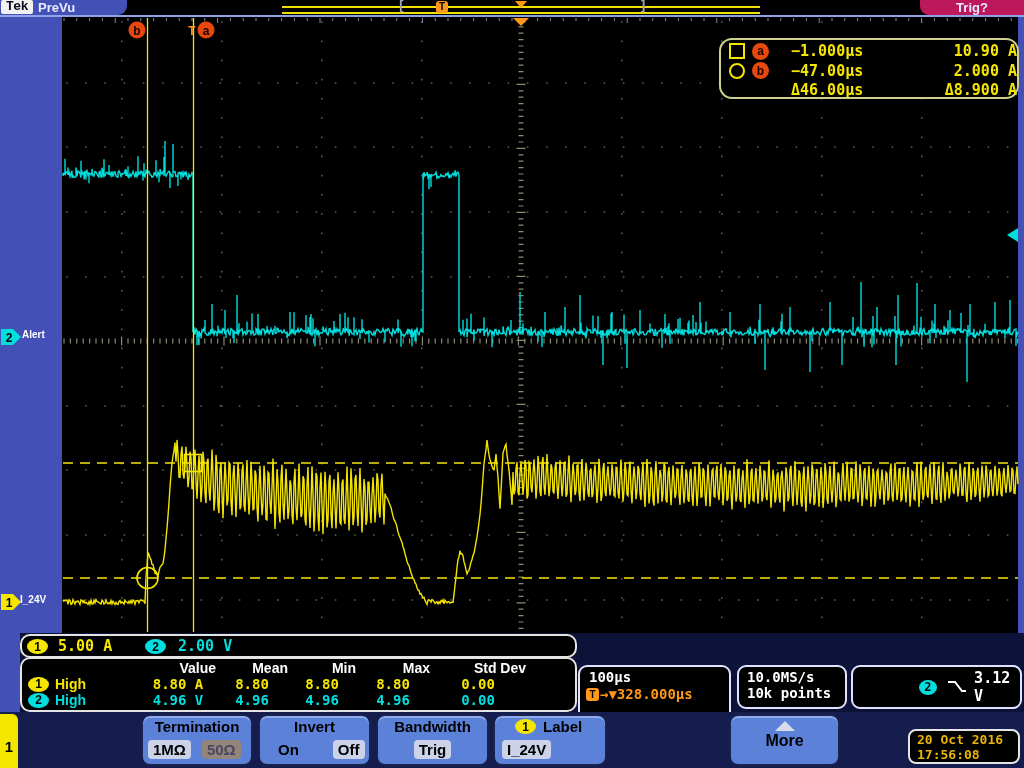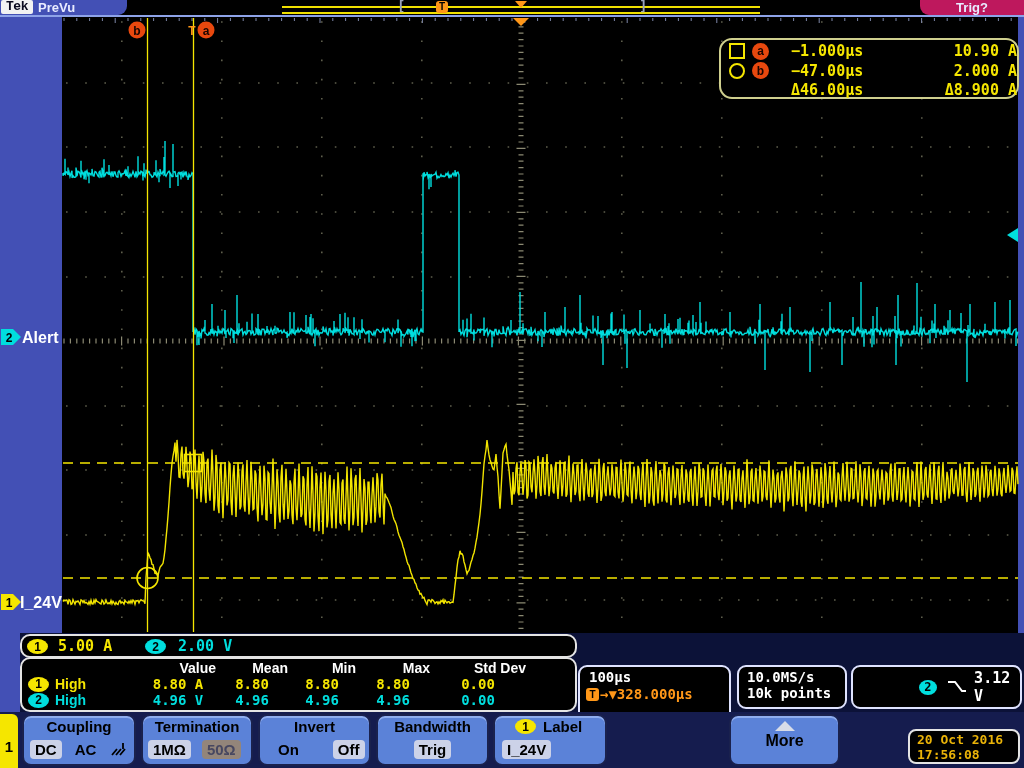--- a/index.html
+++ b/index.html
@@ -18,21 +18,21 @@
   .bracket{top:-2px;color:#9aa2bd;font-weight:bold;font-size:14px;font-family:"DejaVu Sans Mono",monospace;}
   #rec-t{left:436px;top:1px;width:12px;height:12px;background:#ff9718;border-radius:3px;color:#000;
          font-weight:bold;font-size:10px;text-align:center;line-height:12px;}
   .tri-down{width:0;height:0;border-left:6px solid transparent;border-right:6px solid transparent;border-top:7px solid #ff9718;}
   #separator{left:0;top:15px;width:1024px;height:2px;background:#8ea3e8;}
   
   #lstrip{left:0;top:17px;width:62px;height:616px;background:#4350b5;}
   #rstrip{left:1018px;top:17px;width:6px;height:616px;background:#4350b5;}
   #display{left:62px;top:17px;width:956px;height:616px;background:#000;}
   #wavesvg{left:0;top:17px;}
-  .wavelabel{color:#fff;font-weight:bold;font-size:16px;z-index:5;}
+  .wavelabel{color:#fff;font-weight:bold;font-size:10px;z-index:5;}
   
   #cursorbox{left:719px;top:38px;width:300px;height:61px;background:#000;border:2px solid #cfcf8e;border-radius:13px;
              z-index:6;display:grid;grid-template-columns:62px 122px 104px;grid-template-rows:20px 19px 19px;
              padding:1px 4px 0 8px;box-sizing:border-box;
              font-family:"DejaVu Sans Mono",monospace;font-weight:bold;font-size:15px;color:#f5e600;}
   .crow{display:flex;align-items:center;}
   .cmarker{display:inline-block;width:12px;height:12px;border:2px solid #f5e600;margin-right:7px;}
   .cmarker.round{border-radius:50%;}
   .rbadge{display:inline-flex;width:17px;height:17px;border-radius:50%;background:#e8480e;color:#1a0500;
           align-items:center;justify-content:center;font-size:12px;font-weight:bold;font-family:"Liberation Sans",sans-serif;}
@@ -207,32 +207,20 @@
     <span class="chbadge cya" style="margin-left:66px;">2</span>
     <svg width="24" height="16" style="margin-left:9px;">
       <path d="M2 3 h7 l7 9 h6" stroke="#fff" stroke-width="2" fill="none"></path>
     </svg>
     <span style="margin-left:8px;font-size:15px;">3.12 V</span>
   </div>
 
   <div class="abs" id="menubar"></div>
   <div class="abs" id="chantab">1</div>
 
-  <div class="abs menu-btn" style="left:22px;width:114px;">
-    <div class="mtitle">Coupling</div>
-    <div class="opts">
-      <span class="chip">DC</span>
-      <span class="opt">AC</span>
-      <span class="opt">
-        <svg width="19" height="16" style="vertical-align:-2px;">
-          <path d="M14 2 V8 M3 14 L8 8 M7 14 L12 8 M11 14 L16 8" stroke="#000" stroke-width="1.8" fill="none"></path>
-        </svg>
-      </span>
-    </div>
-  </div>
 
   <div class="abs menu-btn" style="left:141px;width:112px;">
     <div class="mtitle">Termination</div>
     <div class="opts" style="gap:11px;padding-left:5px;">
       <span class="chip">1MΩ</span>
       <span class="chip dis">50Ω</span>
     </div>
   </div>
 
   <div class="abs menu-btn" style="left:258px;width:113px;">

